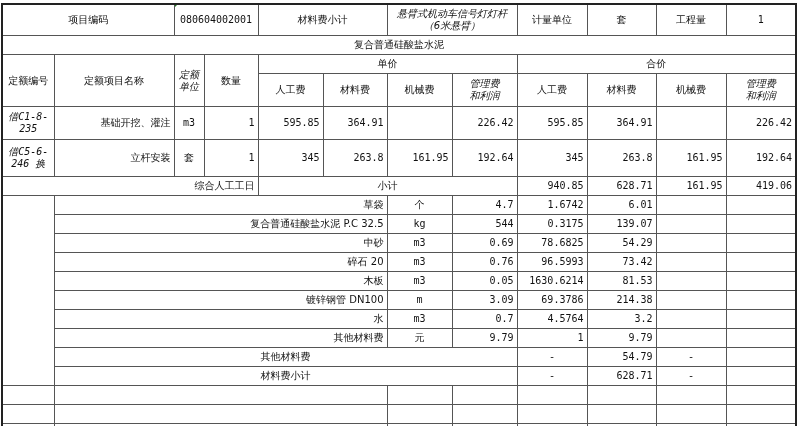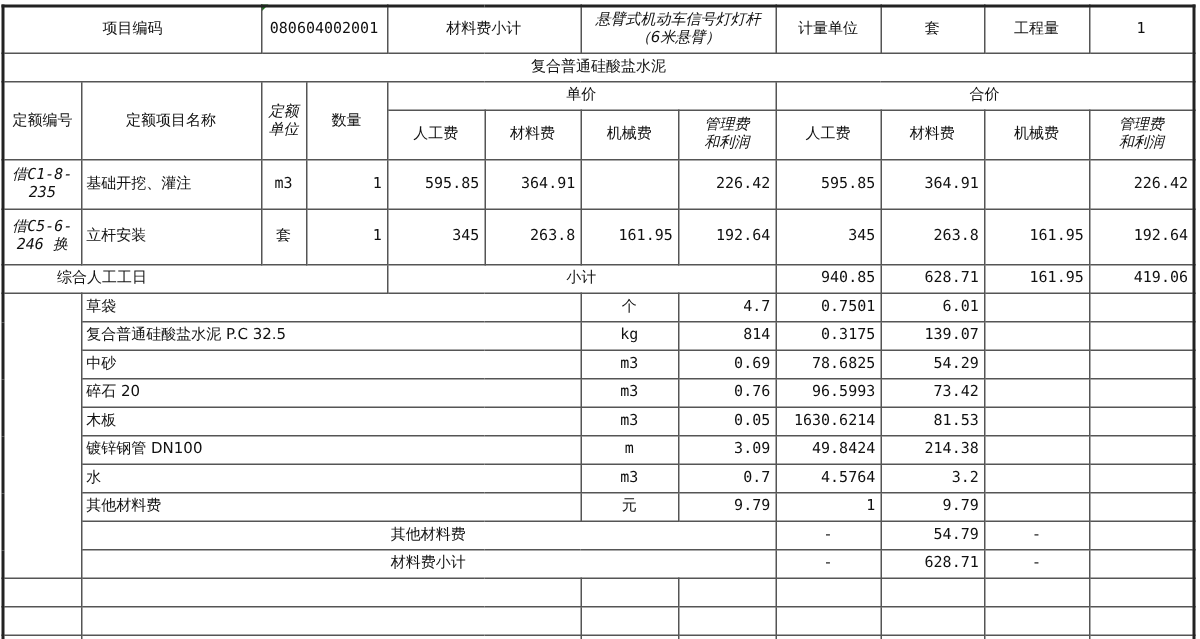--- a/index.html
+++ b/index.html
@@ -4,21 +4,21 @@
 <style>
   html, body { margin:0; padding:0; background:#ffffff; }
   body { width:800px; height:426px; overflow:hidden; position:relative;
          font-family:"DejaVu Sans", sans-serif; font-size:10px; color:#111; }
   .topstrip { position:absolute; left:0; top:0; width:800px; height:3px; overflow:hidden; }
   table { position:absolute; left:1px; top:3px; border-collapse:collapse; table-layout:fixed; }
   td { border:1px solid #555; padding:0 3px; height:18px; line-height:12px; white-space:nowrap;
        overflow:hidden; font-size:10px; }
   td.c { text-align:center; }
   td.r { text-align:right; font-family:"DejaVu Sans Mono", monospace; font-size:10px; }
-  td.l { text-align:left; }
+  td.l { text-align:right; }
   td.wrap { white-space:normal;font-style:italic; }
   .tall { height:32px; }
   .mid { height:30px; }
   .mono { font-family:"DejaVu Sans Mono", monospace;margin-left:48px; }
   .tri { position:absolute; left:174px; top:3px; width:0; height:0; border-top:5px solid #1a7a1a; border-right:5px solid transparent; }
   table.outer { border:2px solid #222; }
 </style>
 </head>
 <body>
 
@@ -130,29 +130,29 @@
     <td class="r">628.71</td>
     <td class="r">161.95</td>
     <td class="r">419.06</td>
   </tr>
 
   <tr>
     <td rowspan="10"></td>
     <td class="l" colspan="5">草袋</td>
     <td class="c mono">个</td>
     <td class="r">4.7</td>
-    <td class="r">0.7501</td>
+    <td class="r">1.6742</td>
     <td class="r">6.01</td>
     <td></td>
     <td></td>
   </tr>
   <tr>
     <td class="l" colspan="5">复合普通硅酸盐水泥 P.C 32.5</td>
     <td class="c mono">kg</td>
-    <td class="r">814</td>
+    <td class="r">544</td>
     <td class="r">0.3175</td>
     <td class="r">139.07</td>
     <td></td>
     <td></td>
   </tr>
   <tr>
     <td class="l" colspan="5">中砂</td>
     <td class="c mono">m3</td>
     <td class="r">0.69</td>
     <td class="r">78.6825</td>
@@ -175,21 +175,21 @@
     <td class="r">0.05</td>
     <td class="r">1630.6214</td>
     <td class="r">81.53</td>
     <td></td>
     <td></td>
   </tr>
   <tr>
     <td class="l" colspan="5">镀锌钢管 DN100</td>
     <td class="c mono">m</td>
     <td class="r">3.09</td>
-    <td class="r">49.8424</td>
+    <td class="r">69.3786</td>
     <td class="r">214.38</td>
     <td></td>
     <td></td>
   </tr>
   <tr>
     <td class="l" colspan="5">水</td>
     <td class="c mono">m3</td>
     <td class="r">0.7</td>
     <td class="r">4.5764</td>
     <td class="r">3.2</td>

